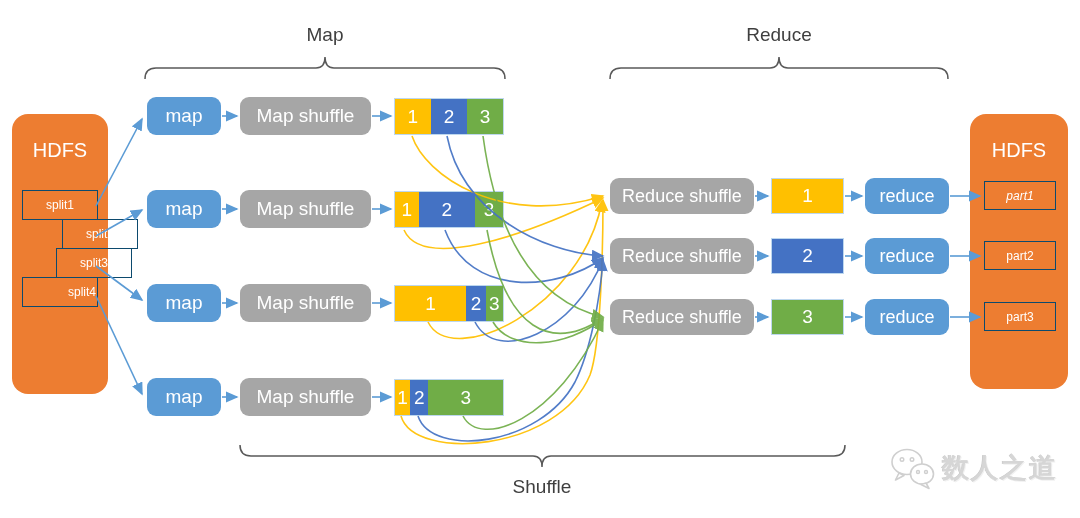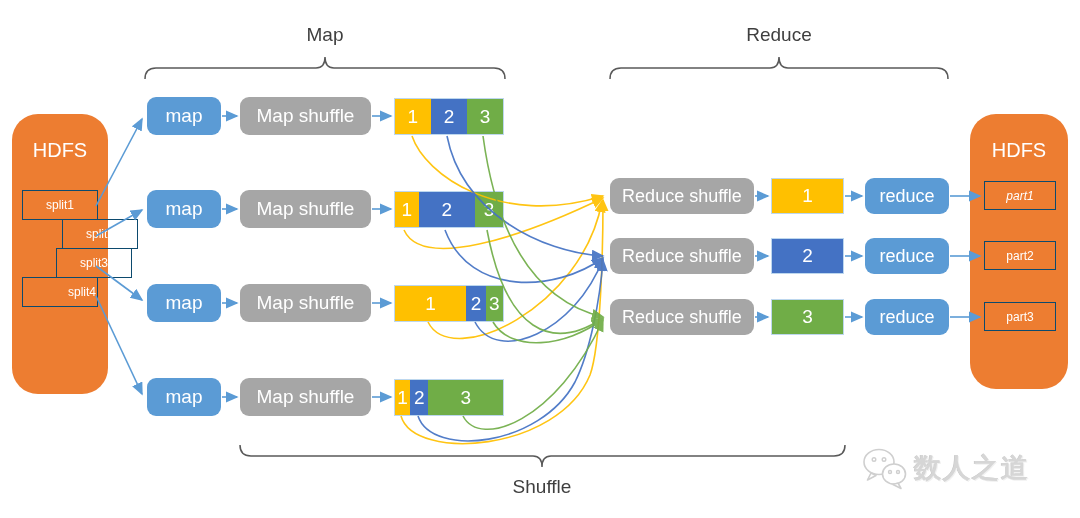--- a/index.html
+++ b/index.html
@@ -4,21 +4,21 @@
 <style>
   html,body{margin:0;padding:0;background:#fff;}
   .canvas{position:relative;width:1080px;height:518px;background:#fff;overflow:hidden;
           font-family:"Liberation Sans",sans-serif;}
   svg.overlay{position:absolute;left:0;top:0;width:1080px;height:518px;z-index:3;pointer-events:none;}
 
   
   .stage-label{position:absolute;color:#3f3f3f;font-size:19px;text-align:center;z-index:2;}
 
   
-  .hdfs{position:absolute;background:#ED7D31;border-radius:26px;z-index:2;}
+  .hdfs{position:absolute;background:#ED7D31;border-radius:16px;z-index:2;}
   .hdfs-title{position:absolute;width:100%;text-align:center;color:#fff;font-size:20px;}
   .slot{position:absolute;border:1px solid #0c4a6e;color:#fff;font-size:12px;
         display:flex;align-items:center;justify-content:center;box-sizing:border-box;}
 
   
   .box{position:absolute;display:flex;align-items:center;justify-content:center;
        color:#fff;font-size:19px;z-index:2;box-sizing:border-box;}
   .box-blue{background:#5B9BD5;border-radius:9px;}
   .box-gray{background:#A6A6A6;border-radius:9px;}
 
@@ -30,21 +30,21 @@
   .seg-green{background:#70AD47;}
 
   
   .pbox{position:absolute;display:flex;align-items:center;justify-content:center;
         color:#fff;font-size:19px;z-index:2;border:1px solid #bdd7ee;box-sizing:border-box;}
   .pb-yellow{background:#FFC000;}
   .pb-blue{background:#4472C4;}
   .pb-green{background:#70AD47;}
 
   
-  .watermark{position:absolute;left:860px;top:446px;display:flex;align-items:center;z-index:4;}
+  .watermark{position:absolute;left:888px;top:446px;display:flex;align-items:center;z-index:4;}
   .wm-text{font-size:27px;font-weight:bold;color:#d6d6d6;letter-spacing:2px;margin-left:6px;
            text-shadow:1px 1px 0 #f1f1f1, -0.5px -0.5px 0 #c4c4c4;}
 </style>
 </head>
 <body>
 
 <div class="canvas">
 
   <svg class="overlay" viewBox="0 0 1080 518" xmlns="http://www.w3.org/2000/svg">
     <defs>

